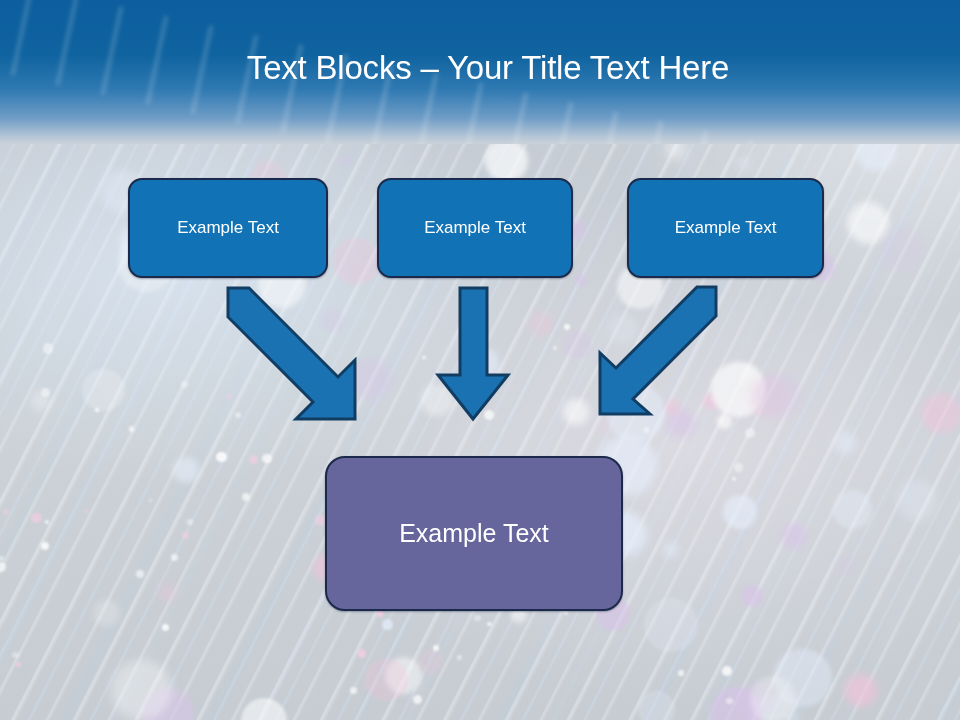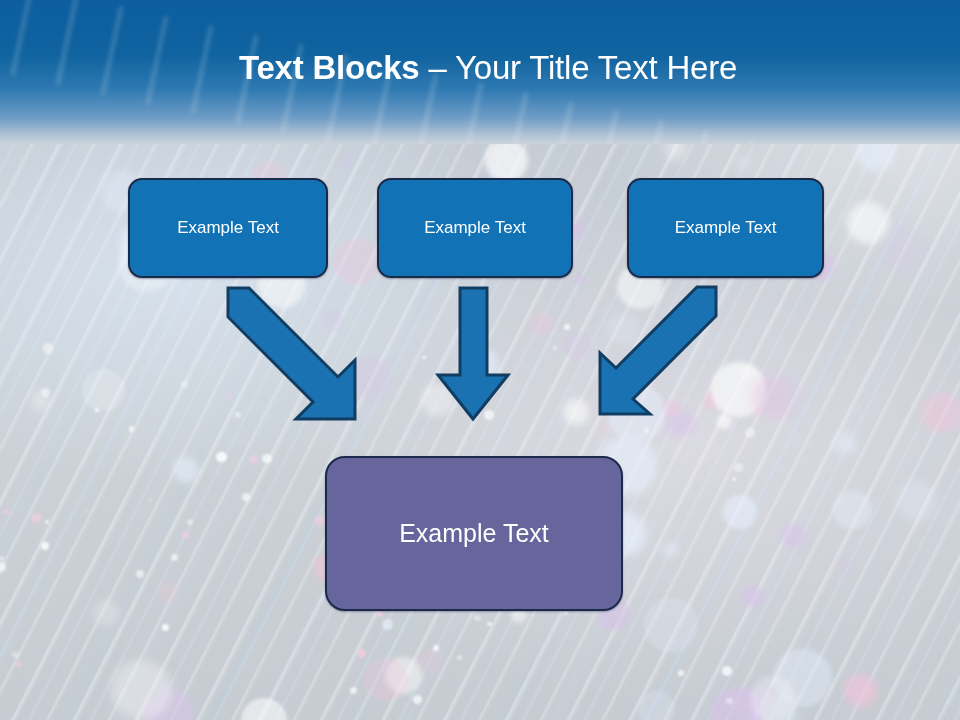--- a/index.html
+++ b/index.html
@@ -128,21 +128,21 @@
     left: 0;
     top: 48px;
     width: 960px;
     text-align: center;
     color: #ffffff;
     font-size: 33px;
     line-height: 40px;
     letter-spacing: -0.2px;
     white-space: nowrap;
   }
-  .header-title .strong { font-weight: 700; margin-left: 16px; }
+  .header-title .strong { font-weight: 400; margin-left: 16px; }
   .header-title .light  { font-weight: 400; }
   .header-title .dash   { font-weight: 400; }
 
   
   .node {
     position: absolute;
     box-sizing: border-box;
     border: 2px solid #1b2a4a;
     border-radius: 14px;
     display: flex;

